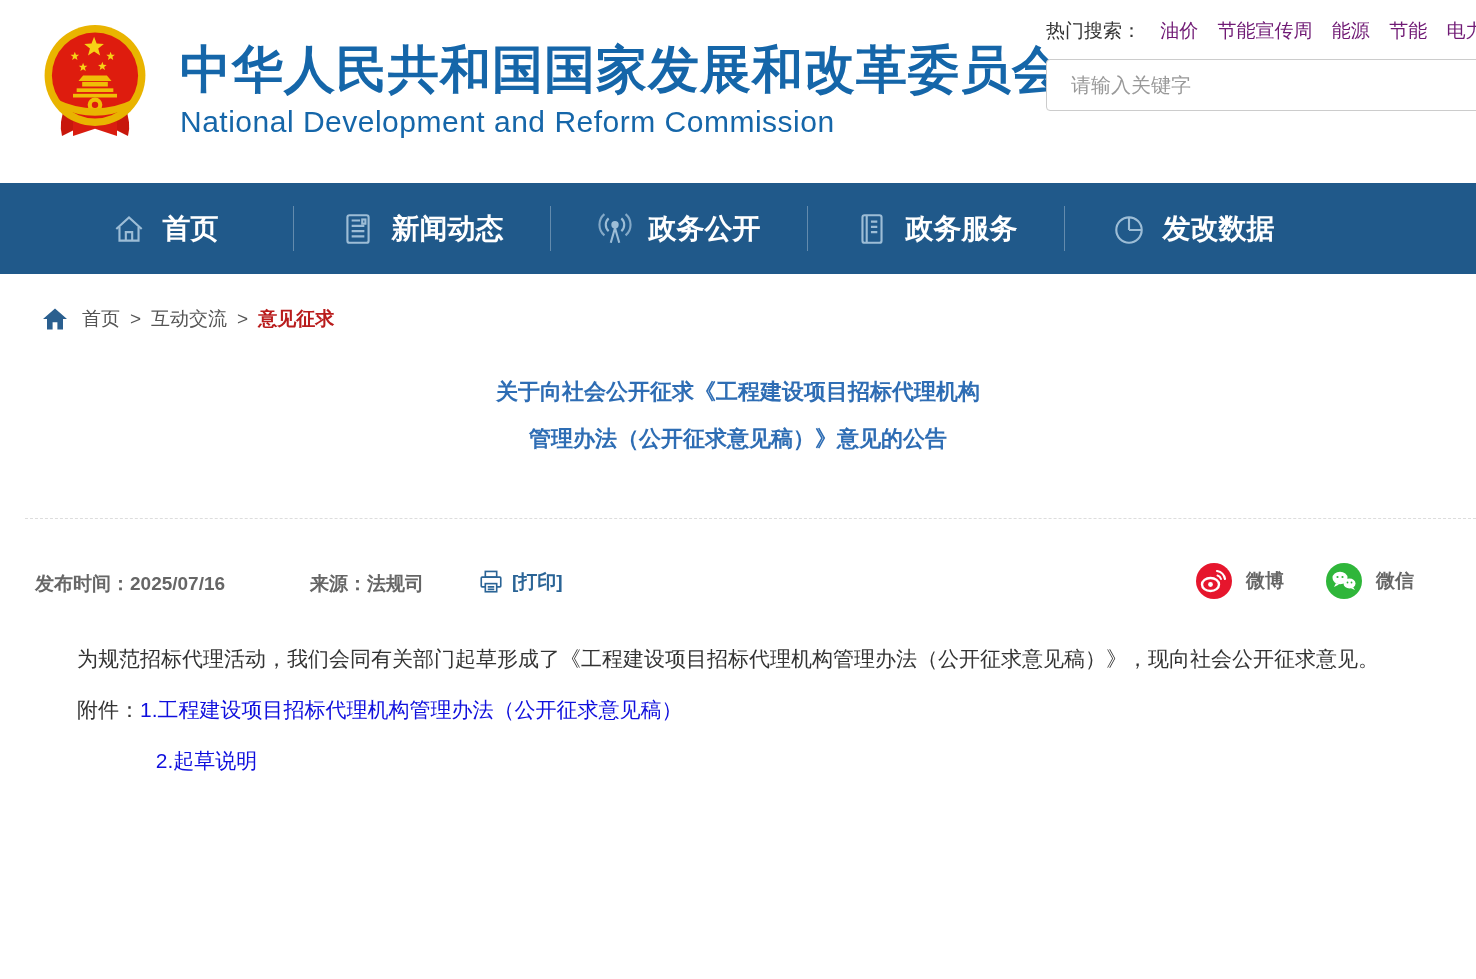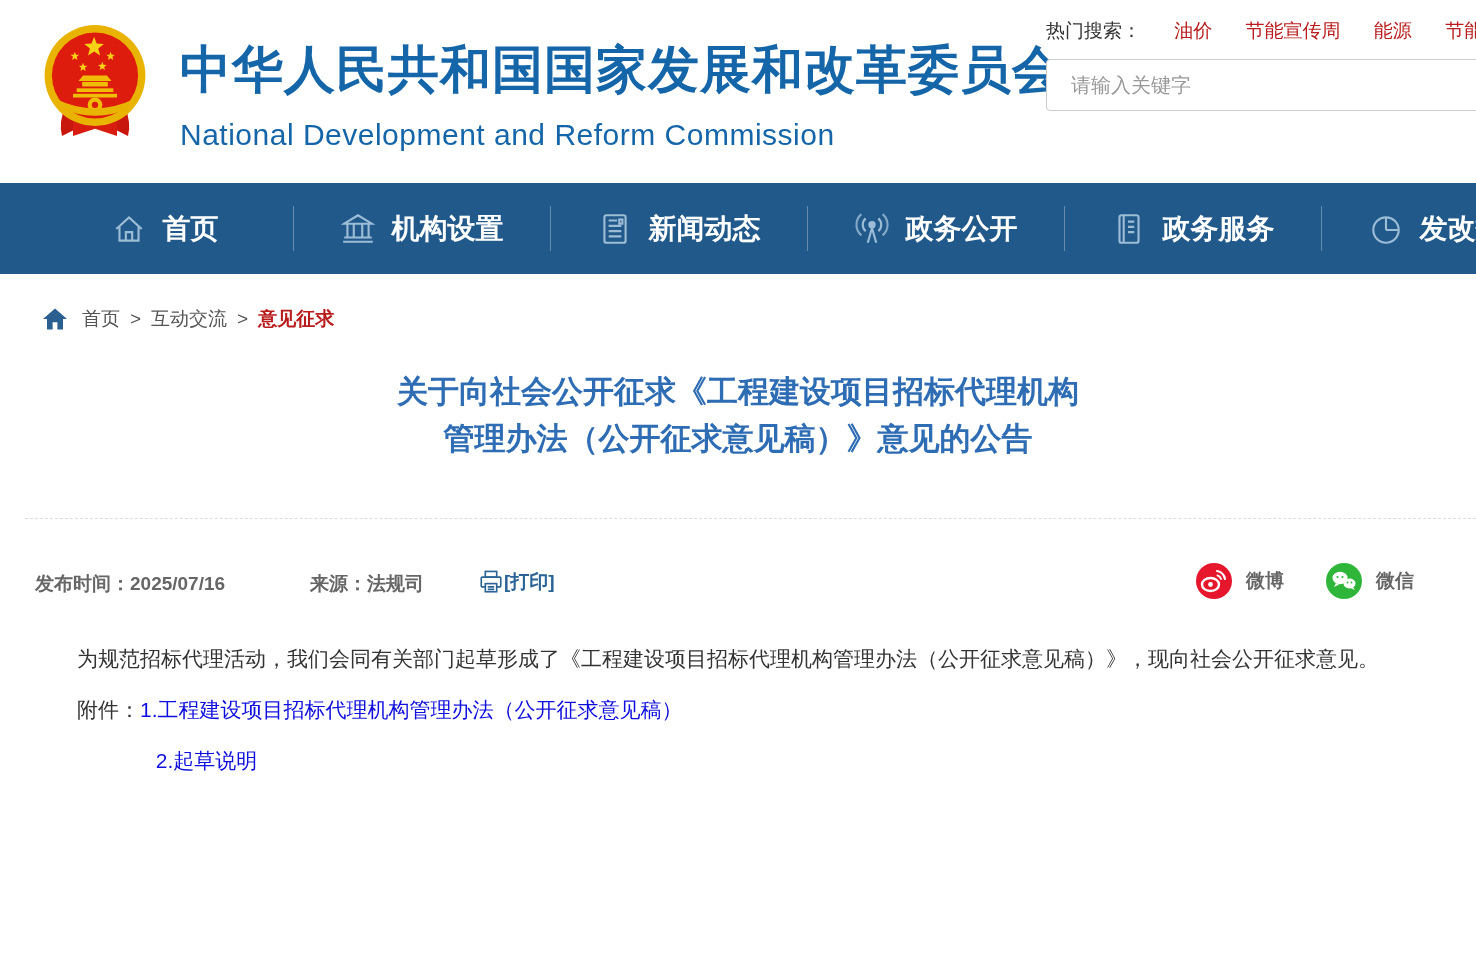--- a/index.html
+++ b/index.html
@@ -5,23 +5,23 @@
   * { margin:0; padding:0; box-sizing:border-box; }
   html,body { width:1476px; height:979px; overflow:hidden; background:#fff;
     font-family:"Liberation Sans", sans-serif; }
   .page { position:relative; width:1476px; height:979px; overflow:hidden; }
 
   
   .header { position:relative; height:183px; background:#fff; }
   .emblem { position:absolute; left:40px; top:20px; width:110px; height:122px; }
   .titles { position:absolute; left:180px; top:36px; }
   .title-cn { font-size:51px; font-weight:bold; color:#1566a9; letter-spacing:1px; white-space:nowrap;text-align:center; }
-  .title-en { font-size:30px; color:#1566a9; margin-top:13px; white-space:nowrap; letter-spacing:0.5px; }
+  .title-en { font-size:30px; color:#1566a9; margin-top:0; white-space:nowrap; letter-spacing:0.5px; }
   .hot-search { position:absolute; left:1046px; top:18px; font-size:19px; color:#333; white-space:nowrap; }
-  .hot-search .term { margin-left:28px; color:#b91c1c; cursor:pointer; }
+  .hot-search .term { margin-left:14px; color:#701a75; cursor:pointer; }
   .search-box { position:absolute; left:1046px; top:59px; width:480px; height:52px;
     border:1px solid #ccc; border-radius:4px; background:#fff; }
   .search-box input { width:100%; height:100%; border:none; outline:none; background:transparent;
     padding-left:24px; font-size:20px; color:#333; font-family:"Liberation Sans",sans-serif; }
   .search-box input::placeholder { color:#999; }
 
   
   .nav { height:91px; background:#20598a; overflow:hidden; }
   .nav-inner { display:flex; width:1580px; padding-left:36px; height:100%; }
   .nav-item { position:relative; width:257px; display:flex; align-items:center; justify-content:center;
@@ -32,28 +32,28 @@
 
   
   .breadcrumb { display:flex; align-items:center; gap:10px; padding:28px 0 0 42px;
     font-size:19px; color:#555; height:62px; }
   .crumb { color:#555; cursor:pointer; }
   .crumb-sep { color:#555; }
   .crumb-current { color:#b91c1c; font-weight:bold; }
   .home-glyph { width:26px; height:24px; margin-right:4px; }
 
   
-  .art-title { margin-top:32px; text-align:center; color:#2e6db4; font-size:31px;
+  .art-title { margin-top:32px; text-align:center; color:#2e6db4; font-size:22px;
     font-weight:bold; line-height:47px; }
   .dashed-sep { margin:56px 0 0 25px; border-top:1px dashed #ddd; }
 
   .meta { position:relative; margin-top:44px; height:42px; font-size:19px; color:#666;font-weight:bold; }
   .meta-publish { position:absolute; left:35px; top:8px; }
   .meta-source { position:absolute; left:310px; top:8px; }
-  .meta-print { position:absolute; left:478px; top:6px; display:flex; align-items:flex-end; 
+  .meta-print { position:absolute; left:478px; top:6px; display:flex; align-items:flex-end; gap:8px;
     color:#2a6496; cursor:pointer; }
   .print-glyph { width:26px; height:26px; }
   .share { position:absolute; right:62px; top:0; display:flex; align-items:flex-start; gap:42px; }
   .share-item { display:flex; align-items:center; gap:14px; cursor:pointer; color:#666; font-size:19px; }
   .share-badge { width:36px; height:36px; }
 
   
   .body-text { margin-top:28px; padding:0 30px 0 35px; font-size:21px; color:#333; line-height:51px; }
   .para { text-indent:2em; }
   .para a, .link { color:#0f0fdd; text-decoration:none; cursor:pointer; }
@@ -114,28 +114,20 @@
       <div class="nav-item">
         <svg class="nav-icon" viewBox="0 0 34 34" fill="none" stroke="#9dbdd6" stroke-width="2">
           <path d="M5,17 L17,6 L29,17"></path>
             <path d="M8,15 V28 H26 V15"></path>
             <path d="M14,28 V20 H20 V28"></path>
         </svg>
         <span>首页</span>
       </div>
       <div class="nav-item">
         <svg class="nav-icon" viewBox="0 0 34 34" fill="none" stroke="#9dbdd6" stroke-width="2">
-          <path d="M4,12 L17,4 L30,12 Z"></path>
-            <path d="M7,12 V25 M13,12 V25 M21,12 V25 M27,12 V25"></path>
-            <path d="M4,25 H30 M3,29 H31"></path>
-        </svg>
-        <span>机构设置</span>
-      </div>
-      <div class="nav-item">
-        <svg class="nav-icon" viewBox="0 0 34 34" fill="none" stroke="#9dbdd6" stroke-width="2">
           <rect x="7" y="4" width="20" height="26" rx="2"></rect>
             <path d="M11,9 H19 M11,14 H23 M11,19 H23 M11,24 H23"></path>
             <rect x="21" y="8" width="3" height="4"></rect>
         </svg>
         <span>新闻动态</span>
       </div>
       <div class="nav-item">
         <svg class="nav-icon" viewBox="0 0 34 34" fill="none" stroke="#9dbdd6" stroke-width="2">
           <circle cx="17" cy="13" r="2.5" fill="#9dbdd6"></circle>
           <path d="M11,19 A8,8 0 0 1 11,7 M23,7 A8,8 0 0 1 23,19"></path>

